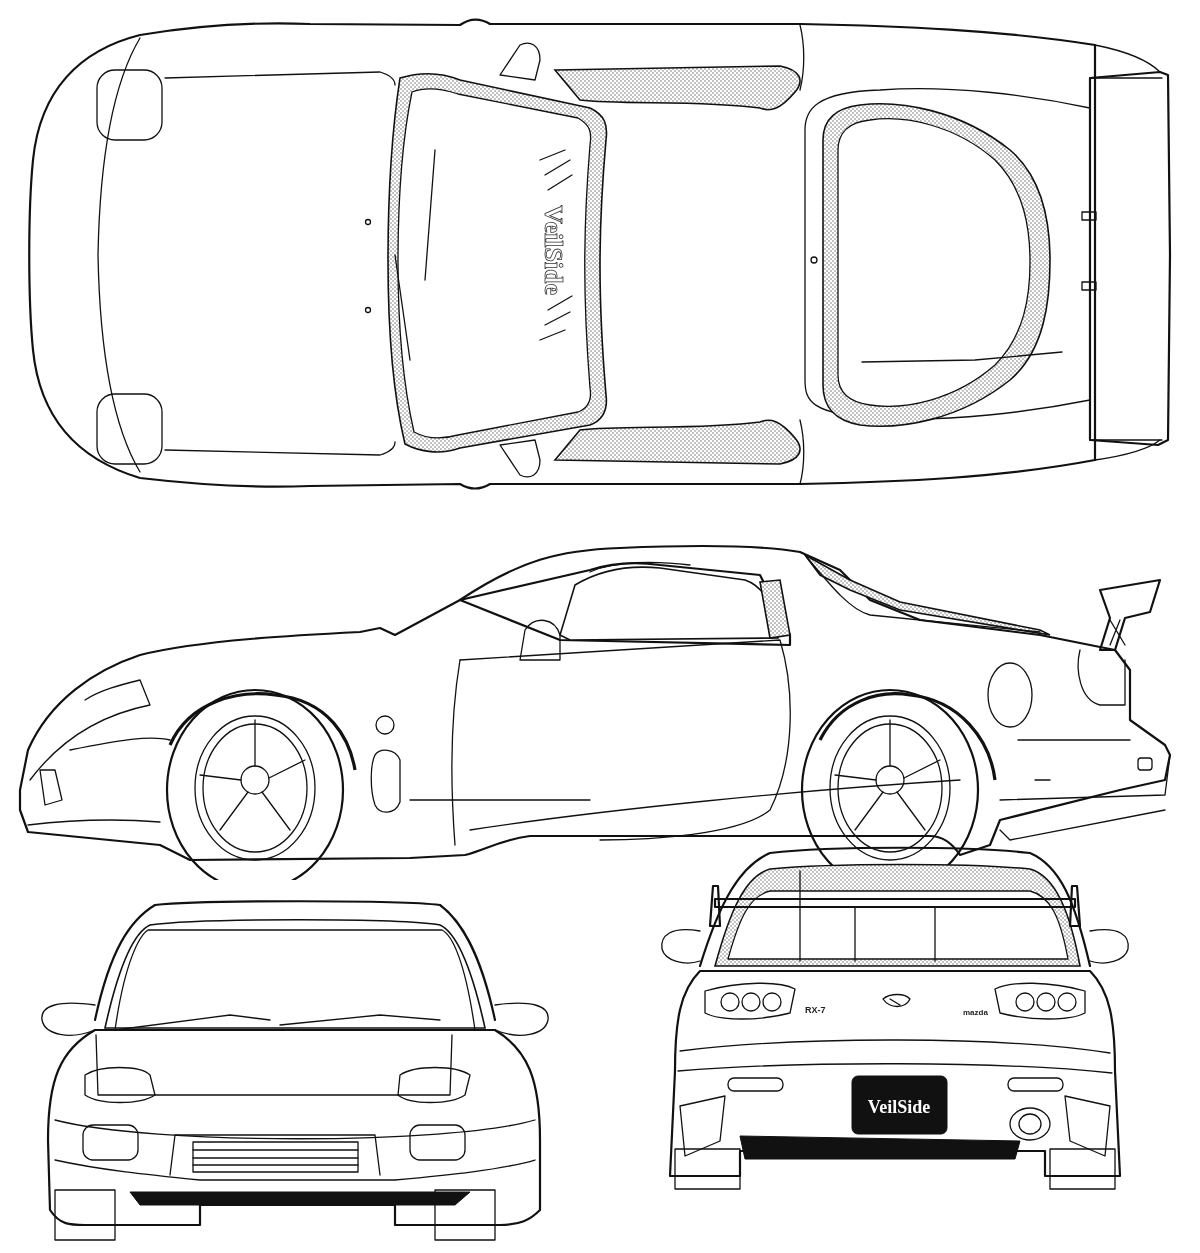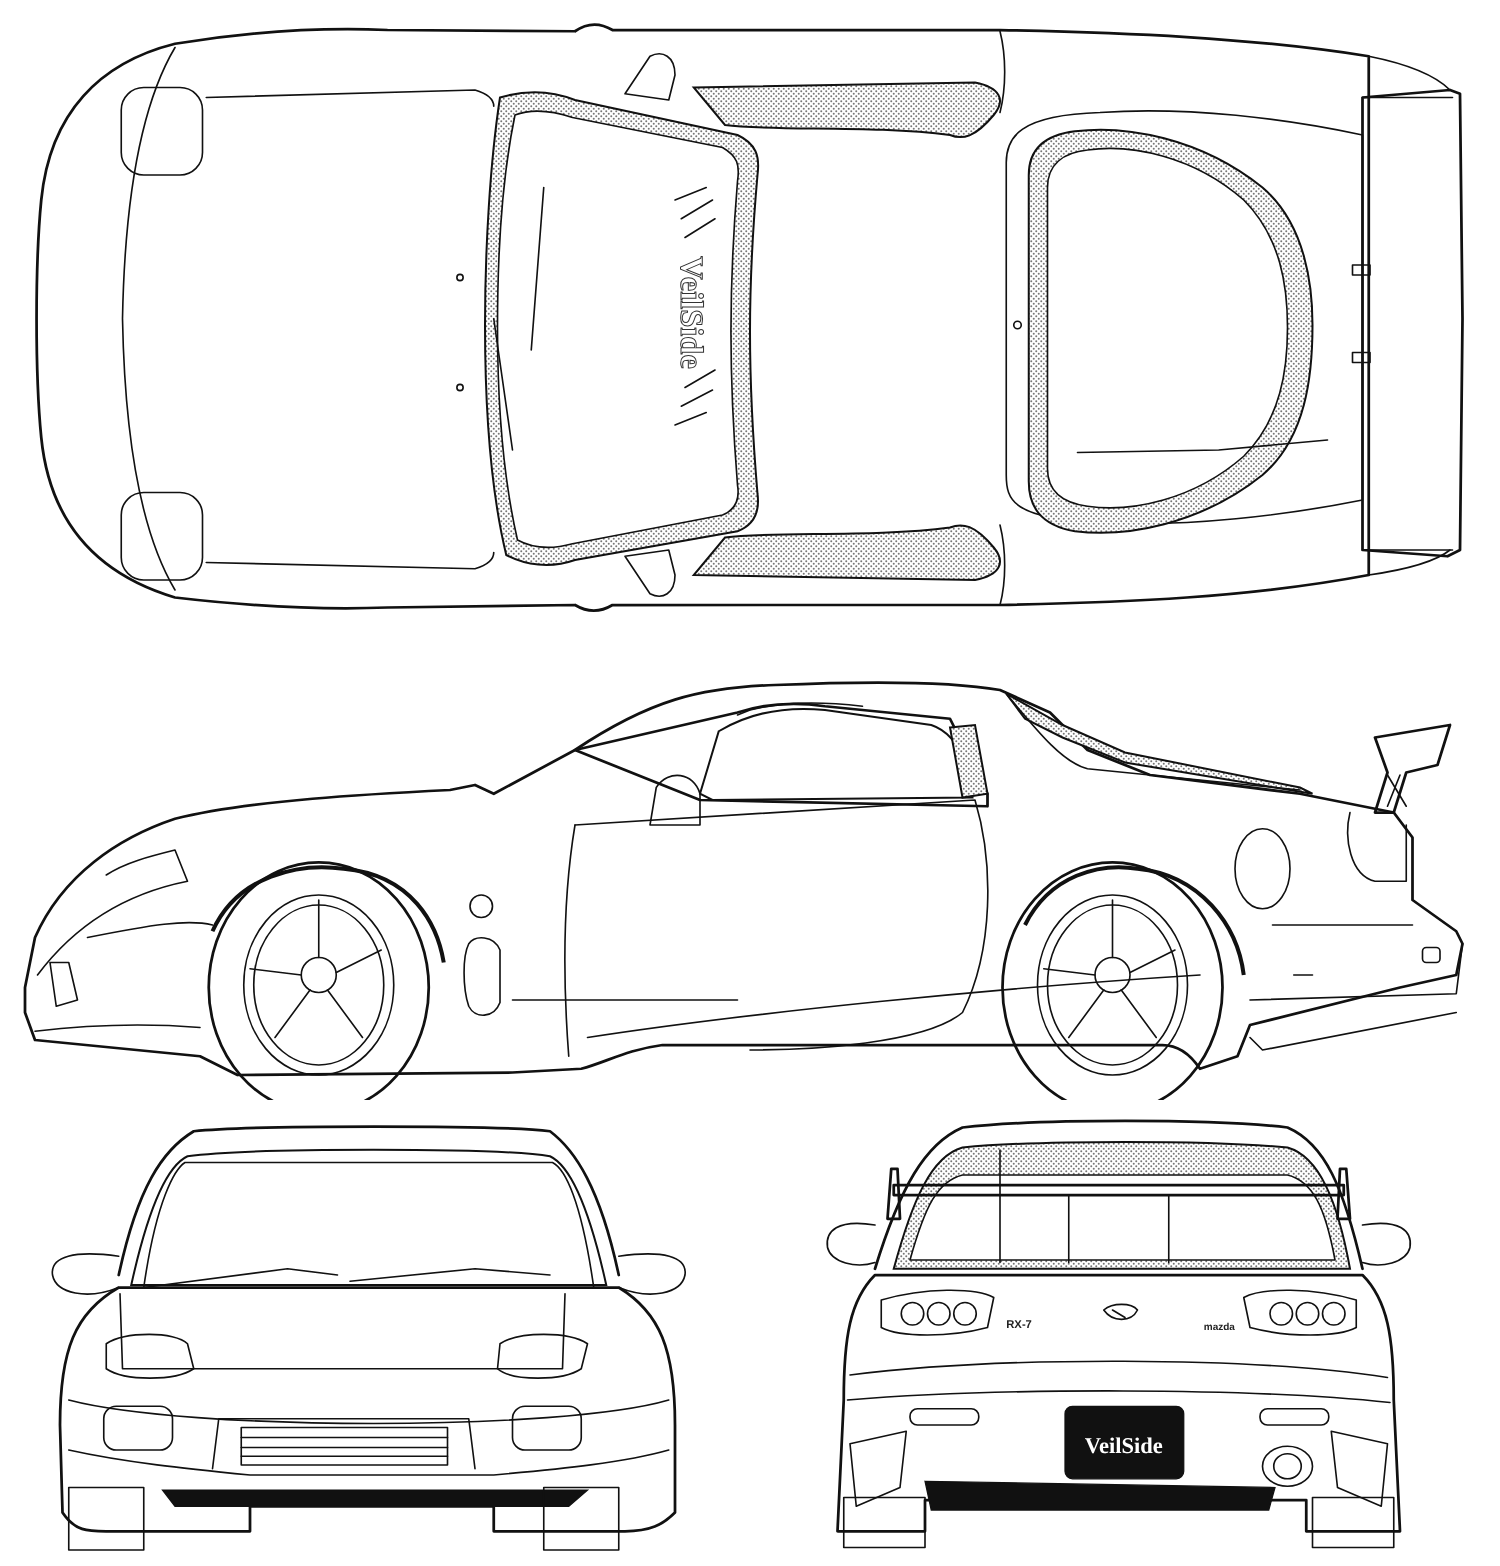--- a/index.html
+++ b/index.html
@@ -179,21 +179,21 @@
       <path class="lt" d="M193,270 L358,270 M193,278 L358,278 M193,285 L358,285"></path>
     </g>
 
     <path class="solid" d="M130,312 L470,312 L455,325 L140,325 Z"></path>
 
     <rect class="lt" x="55" y="310" width="60" height="50"></rect>
     <rect class="lt" x="435" y="310" width="60" height="50"></rect>
   </svg>
 </div>
 
-<div class="view" style="left:600px;top:880px;width:600px;height:373px;">
+<div class="view" style="left:600px;top:831px;width:600px;height:373px;">
   <svg width="600" height="373" viewBox="0 0 600 373">
 
     <path class="ln" d="M100,135 C120,70 140,35 170,22 C230,15 370,15 430,22 C460,35 475,70 490,135"></path>
 
     <path class="hatch" d="M115,135 C130,80 145,45 170,38 C230,32 370,32 430,38 C455,45 470,80 480,135 Z"></path>
     <path class="lt" style="fill:#fff" d="M128,128 C140,85 150,65 170,60 L430,60 C450,65 460,85 468,128 Z"></path>
 
     <g>
       <path class="ln" d="M115,68 L475,68 L475,76 L115,76 Z"></path>
       <path class="ln" d="M113,55 L118,55 L120,95 L110,95 Z"></path>

